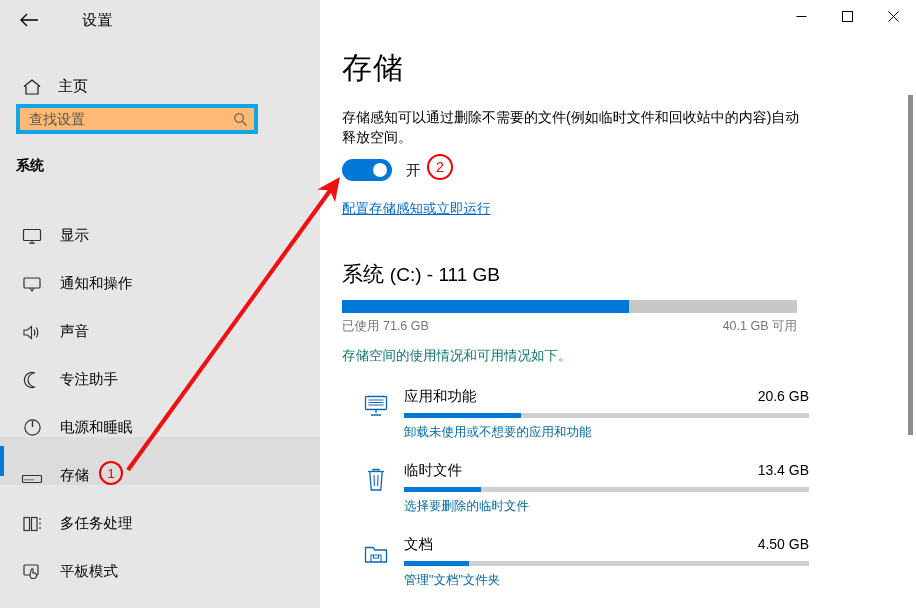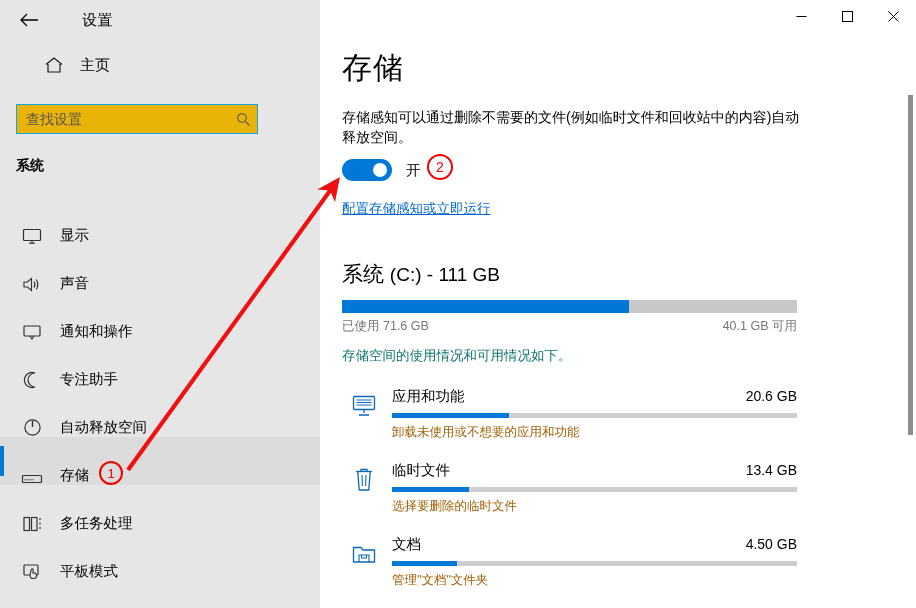--- a/index.html
+++ b/index.html
@@ -39,37 +39,36 @@
   .settings-title {
     font-size: 15px;
     color: #000;
     margin-left: 30px;
     letter-spacing: .5px;
   }
   .home-row {
     position: absolute;
     left: 0; top: 56px;
     width: 320px; height: 40px;
-    display: flex; align-items: flex-start;
-    cursor: pointer;
-    margin-left: 22px;
+    display: flex; align-items: flex-end;
+    cursor: pointer;
   }
   .home-icon {
     width: 40px; margin-left: 12px;
     display: flex; align-items: center; justify-content: center;
   }
   .home-label {
     font-size: 15px; color: #000; margin-left: 6px;
   }
   .search-wrap {
     position: absolute;
     left: 16px; top: 104px;
     width: 242px; height: 30px;
-    background: #eab308;
-    border: 1px solid #0ea5e9;
+    background: #fdba74;
+    border: 4px solid #0ea5e9;
     display: flex; align-items: center;
     cursor: text;
   }
   .search-input {
     flex: 1;
     border: none; outline: none;
     background: transparent;
     font-family: inherit;
     font-size: 14px;
     color: #444;
@@ -205,21 +204,21 @@
     margin-left: 22px; margin-top: 5px;
     width: 455px;
     display: flex; justify-content: space-between;
     font-size: 12.5px; color: #767676;
   }
   .explain {
     margin-left: 22px; margin-top: 12px;
     font-size: 13.5px; color: #0f766e;
   }
 
-  .cat-list { margin-top: 22px; }
+  .cat-list { margin-top: 22px; margin-left: 12px; }
   .cat {
     position: relative;
     margin-left: 22px;
     width: 455px;
     padding-left: 50px;
     margin-bottom: 20px;
     cursor: pointer;
   }
   .cat .cat-icon {
     position: absolute;
@@ -238,21 +237,21 @@
     width: 405px; height: 5px;
     background: #cfcfcf;
     position: relative;
   }
   .cat .cat-bar .f {
     position: absolute; left: 0; top: 0; height: 100%;
     background: #0078d7;
   }
   .cat .cat-sub {
     margin-top: 6px;
-    font-size: 12.5px; color: #a16207;
+    font-size: 12.5px; color: #0369a1;
   }
 
   .scrollbar {
     position: absolute;
     right: 3px; top: 40px;
     width: 5px; height: 568px;
   }
   .scrollbar .thumb {
     position: absolute;
     left: 0; width: 5px;
@@ -325,55 +324,55 @@
             <path d="M7 15.2 L13 15.2" stroke="#333" stroke-width="1.2"></path>
             <path d="M10 12.5 L10 15.2" stroke="#333" stroke-width="1.2"></path>
           </svg>
         </span>
         <span class="lbl">显示</span>
       </div>
 
       <div class="nav-item">
         <span class="ico">
           <svg width="20" height="17" viewBox="0 0 20 17">
+            <rect x="2" y="2" width="16" height="10" rx="1" stroke="#333" stroke-width="1.2" fill="none"></rect>
+            <path d="M8 12 L10 15 L12 12" stroke="#333" stroke-width="1.2" fill="none"></path>
+          </svg>
+        </span>
+        <span class="lbl">通知和操作</span>
+      </div>
+
+      <div class="nav-item">
+        <span class="ico">
+          <svg width="20" height="17" viewBox="0 0 20 17">
             <path d="M2 6 L5.5 6 L9.5 2.5 L9.5 14.5 L5.5 11 L2 11 Z" stroke="#333" stroke-width="1.1" fill="none"></path>
             <path d="M12 5.5 Q14 8.5 12 11.5" stroke="#333" stroke-width="1.1" fill="none"></path>
             <path d="M14.3 3.5 Q17.3 8.5 14.3 13.5" stroke="#333" stroke-width="1.1" fill="none"></path>
           </svg>
         </span>
         <span class="lbl">声音</span>
       </div>
 
       <div class="nav-item">
         <span class="ico">
-          <svg width="20" height="17" viewBox="0 0 20 17">
-            <rect x="2" y="2" width="16" height="10" rx="1" stroke="#333" stroke-width="1.2" fill="none"></rect>
-            <path d="M8 12 L10 15 L12 12" stroke="#333" stroke-width="1.2" fill="none"></path>
-          </svg>
-        </span>
-        <span class="lbl">通知和操作</span>
-      </div>
-
-      <div class="nav-item">
-        <span class="ico">
           <svg width="20" height="18" viewBox="0 0 20 18">
             <path d="M13 2 A7.6 7.6 0 1 0 13 16 A6.2 6.2 0 0 1 13 2 Z" stroke="#333" stroke-width="1.2" fill="none"></path>
           </svg>
         </span>
         <span class="lbl">专注助手</span>
       </div>
 
       <div class="nav-item">
         <span class="ico">
           <svg width="19" height="19" viewBox="0 0 19 19">
             <circle cx="9.5" cy="9.5" r="7.6" stroke="#333" stroke-width="1.2" fill="none"></circle>
             <path d="M9.5 2.6 L9.5 9" stroke="#333" stroke-width="1.4"></path>
           </svg>
         </span>
-        <span class="lbl">自动释放空间</span>
+        <span class="lbl">电源和睡眠</span>
       </div>
 
       <div class="nav-item selected">
         <span class="ico">
           <svg width="22" height="12" viewBox="0 0 22 12">
             <rect x="1.5" y="2.5" width="19" height="7" rx="1" stroke="#333" stroke-width="1.2" fill="none"></rect>
             <path d="M4 6 L4 7.4 M6 6 L6 7.4 M8 6 L8 7.4 M10 6 L10 7.4 M12 6 L12 7.4" stroke="#333" stroke-width="0.9"></path>
           </svg>
         </span>
         <span class="lbl">存储</span>

